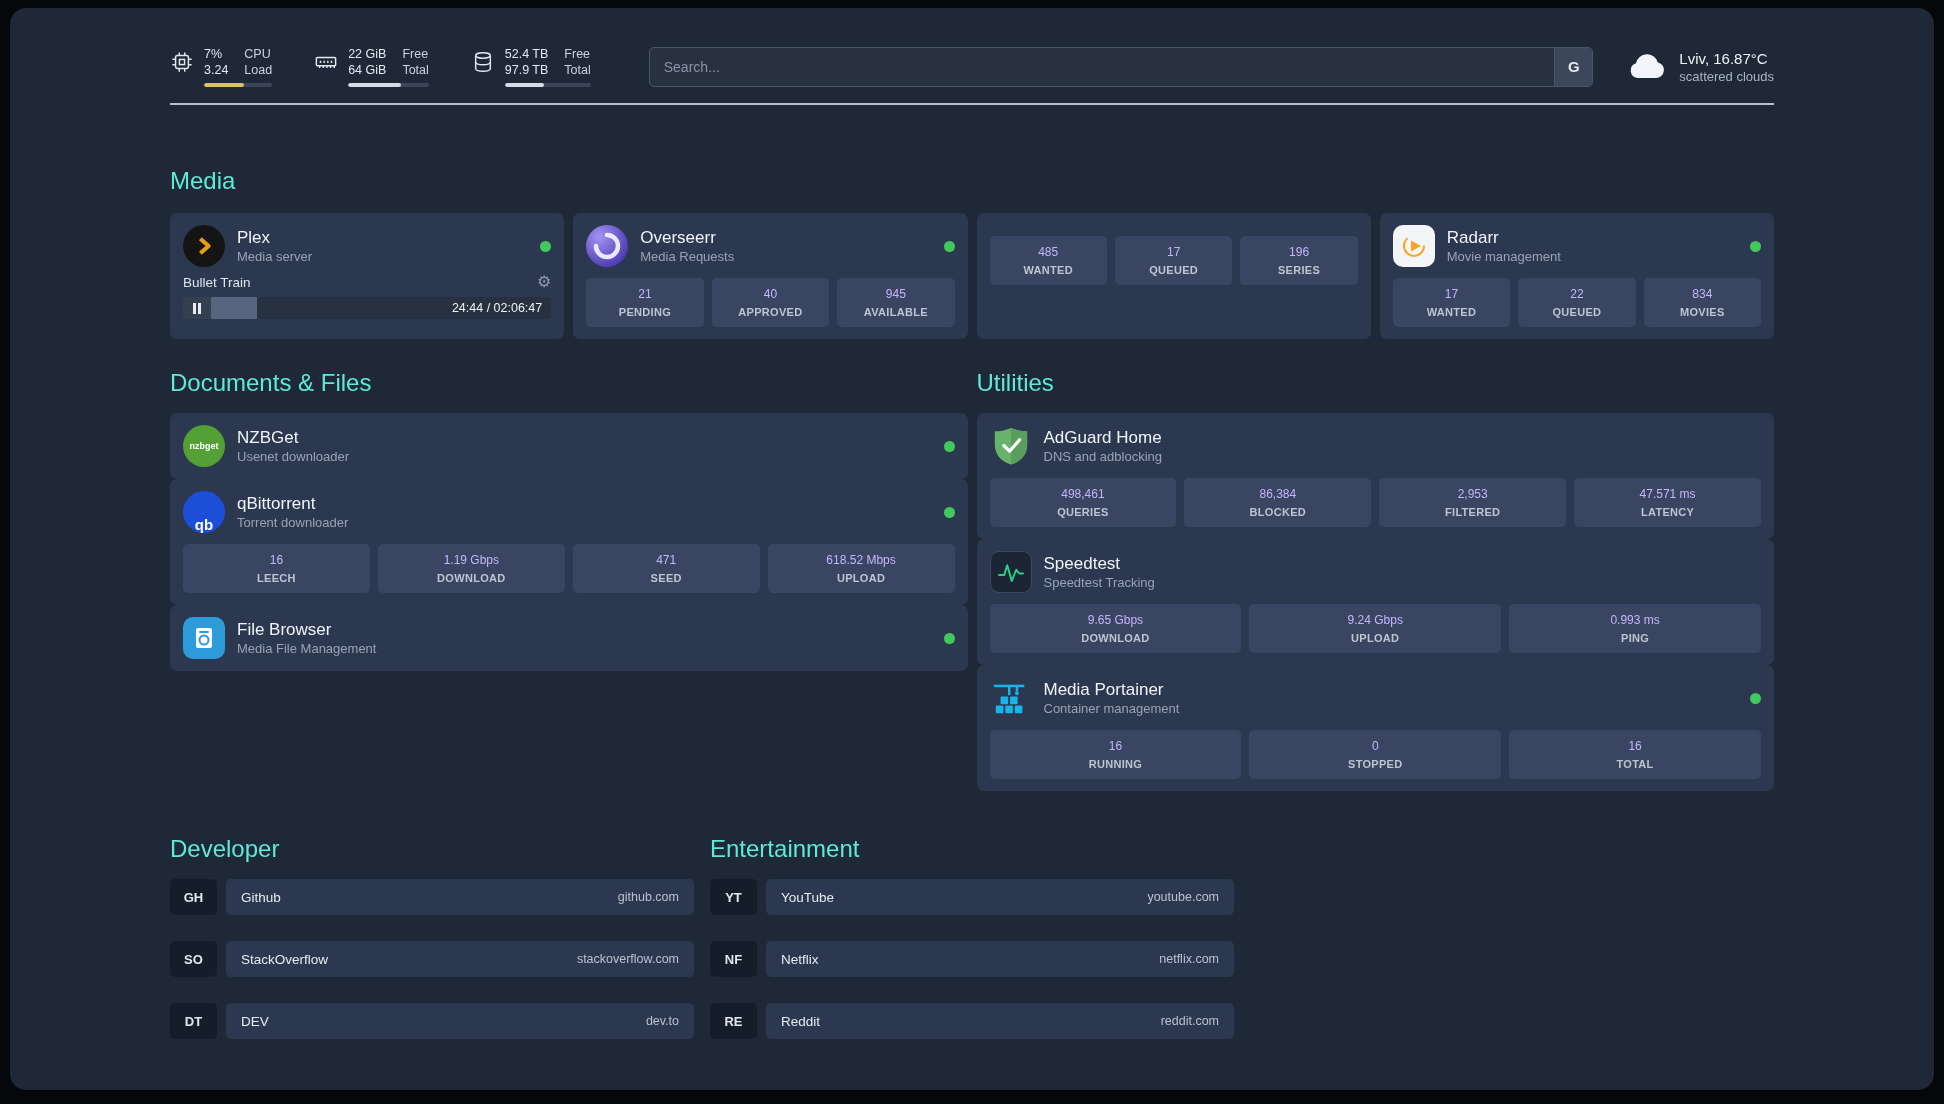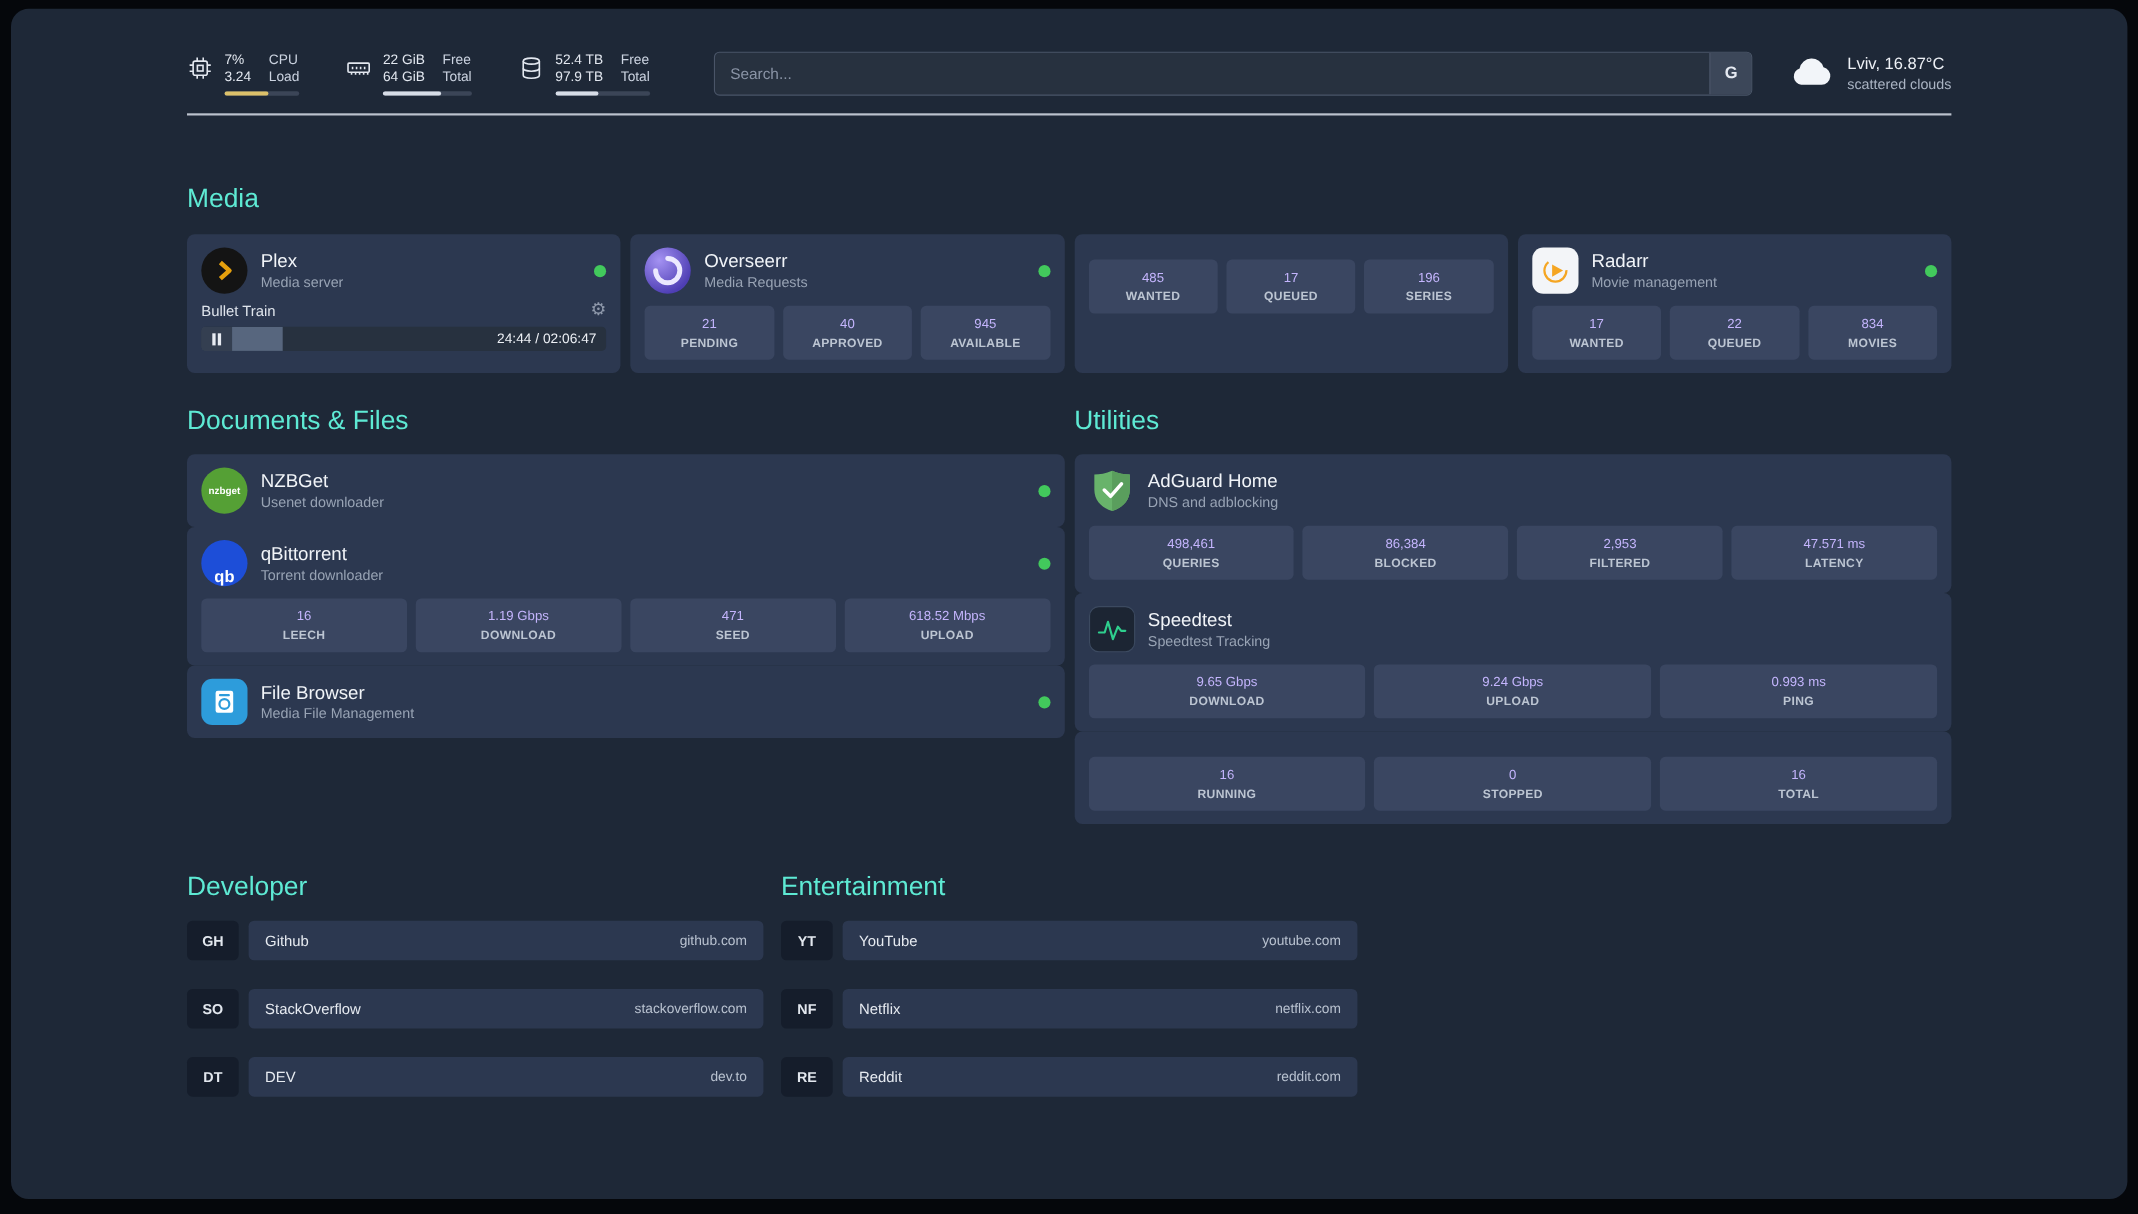--- a/index.html
+++ b/index.html
@@ -421,20 +421,40 @@
                 <div class="stat-l">UPLOAD</div>
               </div>
           <div class="stat">
                 <div class="stat-v">0.993 ms</div>
                 <div class="stat-l">PING</div>
               </div>
         </div>
       </div>
 
       <div class="card">
+        <div class="card-head">
+          <div class="app-icon ic-plain">
+            <svg width="38" height="38" viewBox="0 0 40 40" fill="#16b6ea">
+                  <rect x="2" y="6" width="32" height="2.6"></rect>
+                  <rect x="16.8" y="8" width="2.6" height="9"></rect>
+                  <rect x="25" y="8" width="2.6" height="5"></rect>
+                  <circle cx="26.3" cy="15" r="2"></circle>
+                  <rect x="4" y="28" width="8" height="8" rx="1"></rect>
+                  <rect x="14" y="28" width="8" height="8" rx="1"></rect>
+                  <rect x="24" y="28" width="8" height="8" rx="1"></rect>
+                  <rect x="9" y="18.5" width="8" height="8" rx="1"></rect>
+                  <rect x="19" y="18.5" width="8" height="8" rx="1"></rect>
+                </svg>
+          </div>
+          <div class="app-meta">
+            <span class="app-name">Media Portainer</span>
+            <span class="app-sub">Container management</span>
+          </div>
+          <span class="dot"></span>
+        </div>
         <div class="stats">
           <div class="stat">
                 <div class="stat-v">16</div>
                 <div class="stat-l">RUNNING</div>
               </div>
           <div class="stat">
                 <div class="stat-v">0</div>
                 <div class="stat-l">STOPPED</div>
               </div>
           <div class="stat">

